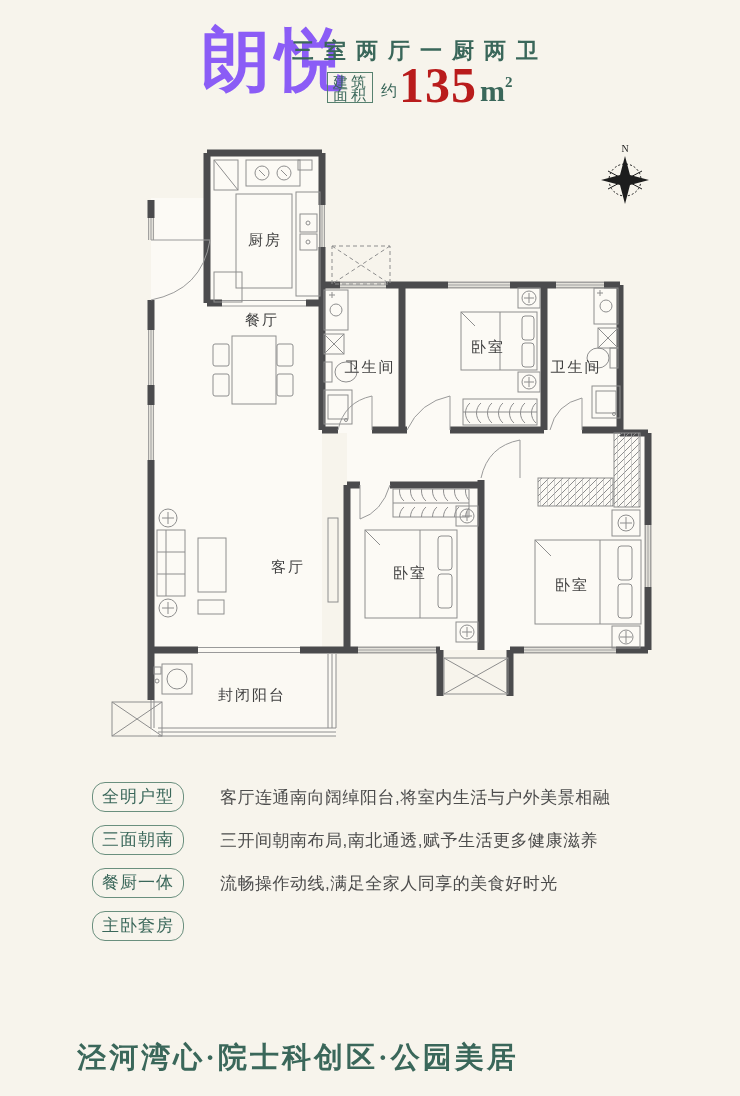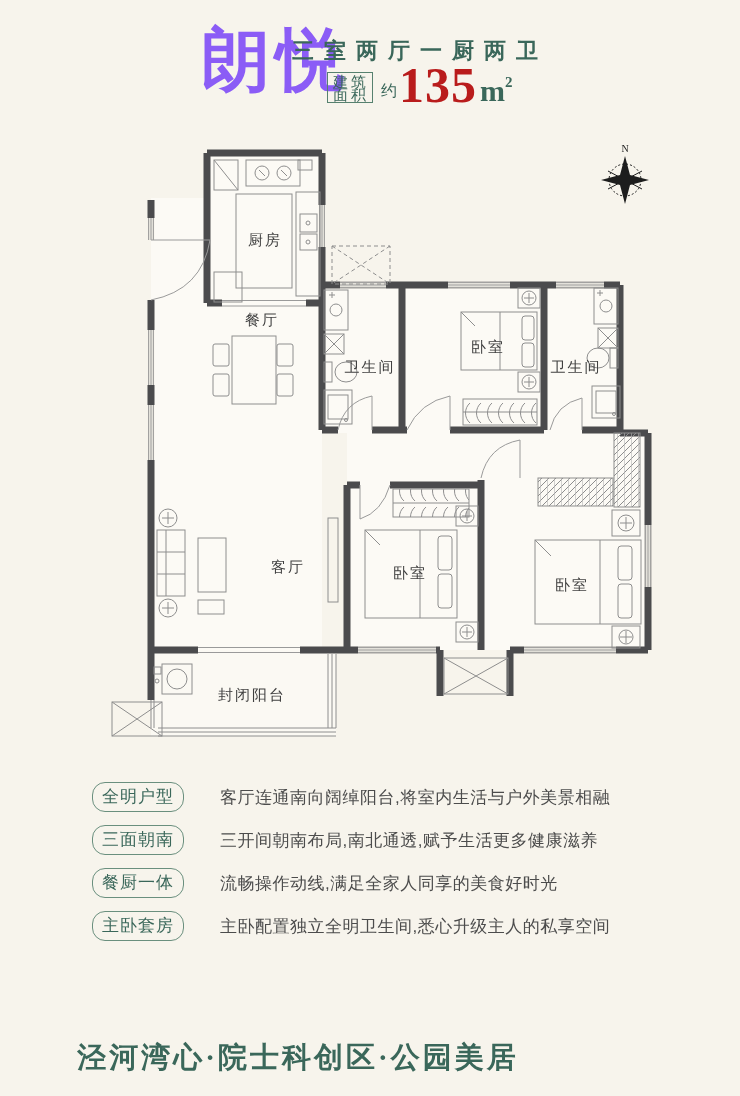--- a/index.html
+++ b/index.html
@@ -396,17 +396,16 @@
   <div class="feature-row">
     <span class="pill">三面朝南</span>
     <span class="desc">三开间朝南布局,南北通透,赋予生活更多健康滋养</span>
   </div>
   <div class="feature-row">
     <span class="pill">餐厨一体</span>
     <span class="desc">流畅操作动线,满足全家人同享的美食好时光</span>
   </div>
   <div class="feature-row">
     <span class="pill">主卧套房</span>
-    <span class="desc">主卧配置独立全明卫生间,悉心升级主人的私享空间</span>
   </div>
 </div>
 
 <div class="footer-tagline">泾河湾心·院士科创区·公园美居</div>
 
 </body></html>

